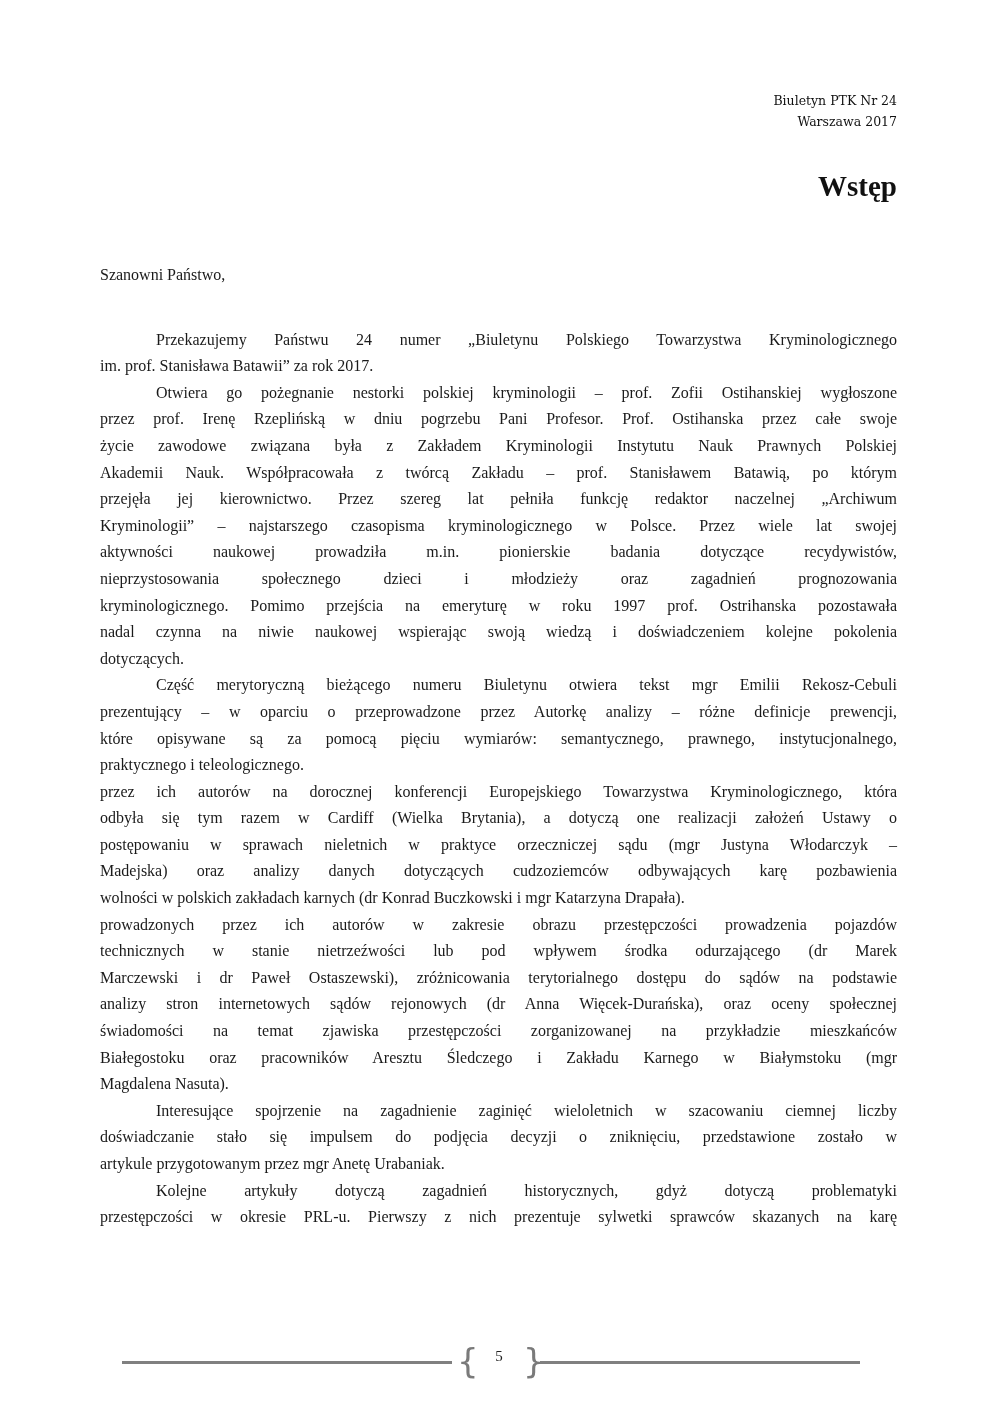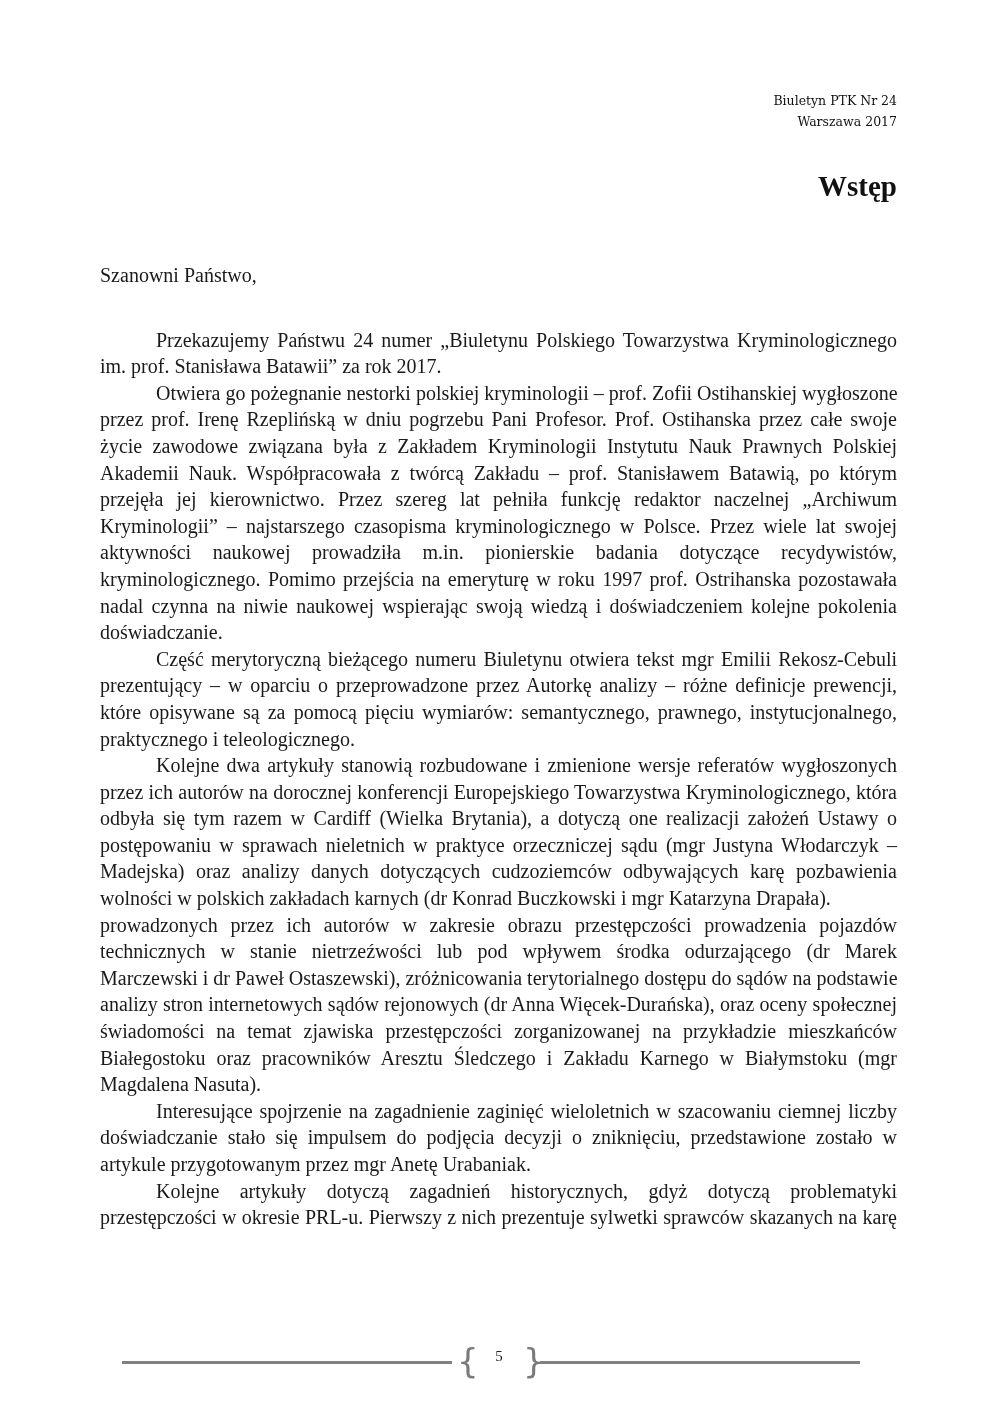--- a/index.html
+++ b/index.html
@@ -3,21 +3,21 @@
 <meta charset="utf-8">
 <style>
   html, body { margin: 0; padding: 0; background: #ffffff; }
   body { width: 992px; height: 1403px; position: relative; overflow: hidden; }
   .page { position: absolute; left: 0; top: 0; width: 992px; height: 1309px; background: #fff; }
   .header { position: absolute; right: 95px; top: 90px; text-align: right;
     font-family: "DejaVu Serif", serif; font-size: 12.5px; line-height: 21px; color: #111; }
   .title { position: absolute; right: 95px; top: 170px; font-family: Liberation Serif, serif;
     font-weight: bold; font-size: 29px; color: #111; }
   .body { position: absolute; left: 100px; top: 262px; width: 797px;
-    font-family: "Liberation Serif", serif; font-size: 20px; color: #1a1a1a; }
+    font-family: "Liberation Serif", serif; font-size: 16px; color: #1a1a1a; }
   .salutation { height: 26.6px; line-height: 26.6px; margin-bottom: 38px; }
   .line { height: 26.6px; line-height: 26.6px; text-align: justify; text-align-last: justify; white-space: nowrap; overflow: visible; }
   .line.last { text-align-last: left; font-family: Liberation Serif, serif; }
   .line.indent { padding-left: 56px; }
   .footer { position: absolute; left: 0; top: 1340px; width: 992px; height: 40px; }
   .rule { position: absolute; top: 21px; height: 3px; background: #808080; }
   .rule.left { left: 122px; width: 330px; }
   .brace { position: absolute; top: 2px; font-family: "DejaVu Sans", sans-serif; font-size: 34px; color: #7a7a7a; line-height: 38px; }
   .pagenum { position: absolute; left: 489px; top: 8px; width: 20px; text-align: center;
     font-family: "Liberation Serif", serif; font-size: 15px; color: #222; }
@@ -38,28 +38,28 @@
     <div id="lines">
         <div class="line indent">Przekazujemy Państwu 24 numer „Biuletynu Polskiego Towarzystwa Kryminologicznego</div>
         <div class="line last">im. prof. Stanisława Batawii” za rok 2017.</div>
         <div class="line indent">Otwiera go pożegnanie nestorki polskiej kryminologii – prof. Zofii Ostihanskiej wygłoszone</div>
         <div class="line">przez prof. Irenę Rzeplińską w dniu pogrzebu Pani Profesor. Prof. Ostihanska przez całe swoje</div>
         <div class="line">życie zawodowe związana była z Zakładem Kryminologii Instytutu Nauk Prawnych Polskiej</div>
         <div class="line">Akademii Nauk. Współpracowała z twórcą Zakładu – prof. Stanisławem Batawią, po którym</div>
         <div class="line">przejęła jej kierownictwo. Przez szereg lat pełniła funkcję redaktor naczelnej „Archiwum</div>
         <div class="line">Kryminologii” – najstarszego czasopisma kryminologicznego w Polsce. Przez wiele lat swojej</div>
         <div class="line">aktywności naukowej prowadziła m.in. pionierskie badania dotyczące recydywistów,</div>
+        <div class="line">nieprzystosowania społecznego dzieci i młodzieży oraz zagadnień prognozowania</div>
         <div class="line">kryminologicznego. Pomimo przejścia na emeryturę w roku 1997 prof. Ostrihanska pozostawała</div>
         <div class="line">nadal czynna na niwie naukowej wspierając swoją wiedzą i doświadczeniem kolejne pokolenia</div>
-        <div class="line last">doświadczanie.</div>
+        <div class="line last">dotyczących.</div>
         <div class="line indent">Część merytoryczną bieżącego numeru Biuletynu otwiera tekst mgr Emilii Rekosz-Cebuli</div>
         <div class="line">prezentujący – w oparciu o przeprowadzone przez Autorkę analizy – różne definicje prewencji,</div>
         <div class="line">które opisywane są za pomocą pięciu wymiarów: semantycznego, prawnego, instytucjonalnego,</div>
         <div class="line last">praktycznego i teleologicznego.</div>
-        <div class="line indent">Kolejne dwa artykuły stanowią rozbudowane i zmienione wersje referatów wygłoszonych</div>
         <div class="line">przez ich autorów na dorocznej konferencji Europejskiego Towarzystwa Kryminologicznego, która</div>
         <div class="line">odbyła się tym razem w Cardiff (Wielka Brytania), a dotyczą one realizacji założeń Ustawy o</div>
         <div class="line">postępowaniu w sprawach nieletnich w praktyce orzeczniczej sądu (mgr Justyna Włodarczyk –</div>
         <div class="line">Madejska) oraz analizy danych dotyczących cudzoziemców odbywających karę pozbawienia</div>
         <div class="line last">wolności w polskich zakładach karnych (dr Konrad Buczkowski i mgr Katarzyna Drapała).</div>
         <div class="line">prowadzonych przez ich autorów w zakresie obrazu przestępczości prowadzenia pojazdów</div>
         <div class="line">technicznych w stanie nietrzeźwości lub pod wpływem środka odurzającego (dr Marek</div>
         <div class="line">Marczewski i dr Paweł Ostaszewski), zróżnicowania terytorialnego dostępu do sądów na podstawie</div>
         <div class="line">analizy stron internetowych sądów rejonowych (dr Anna Więcek-Durańska), oraz oceny społecznej</div>
         <div class="line">świadomości na temat zjawiska przestępczości zorganizowanej na przykładzie mieszkańców</div>

